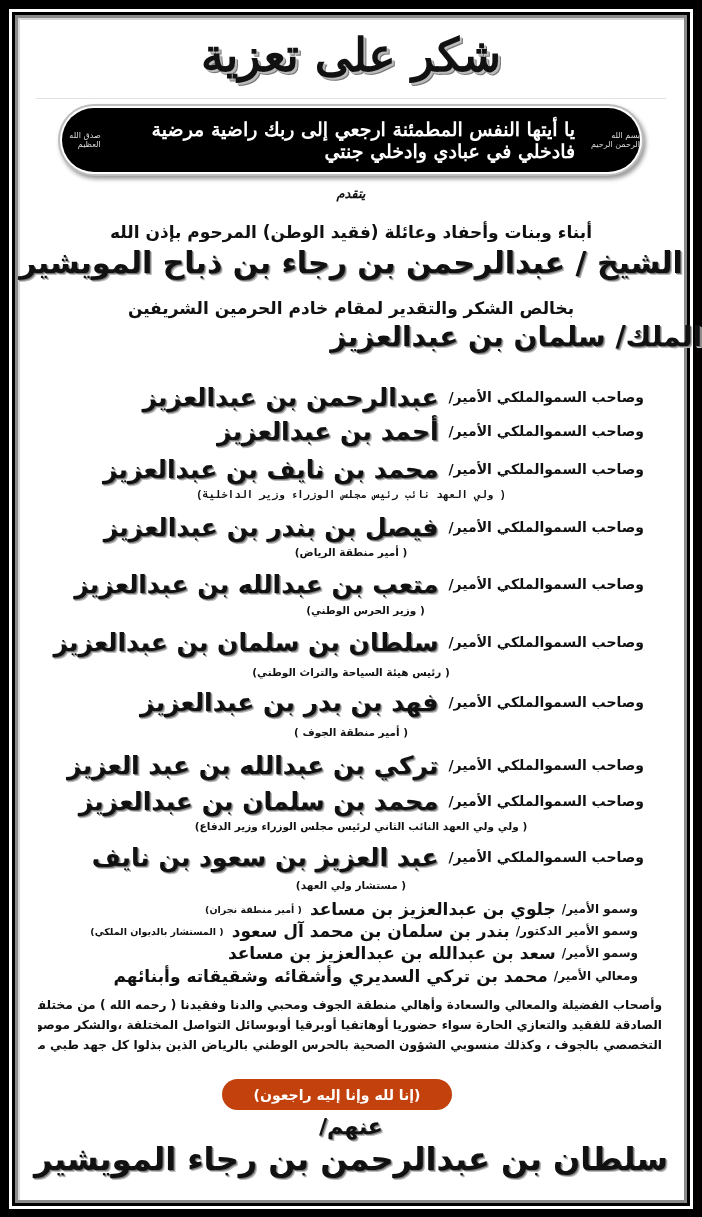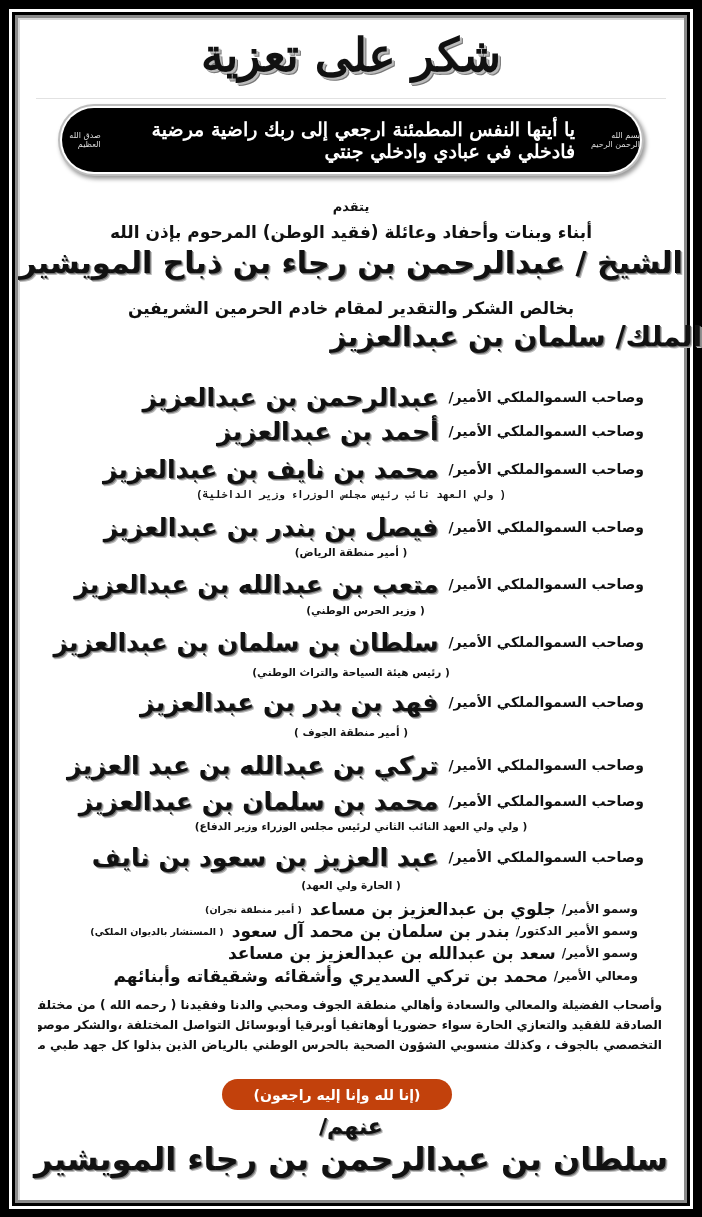--- a/index.html
+++ b/index.html
@@ -87,21 +87,21 @@
 
   <div class="center title">شكر على تعزية</div>
   <div class="divider"></div>
 
   <div class="banner">
     <span class="small">بسم الله الرحمن الرحيم</span>
     <span class="verse">يا أيتها النفس المطمئنة ارجعي إلى ربك راضية مرضية فادخلي في عبادي وادخلي جنتي</span>
     <span class="small">صدق الله العظيم</span>
   </div>
 
-  <div class="center t-small" style="top:199px;">يتقدم</div>
+  <div class="center t-small" style="top:186px;font-style:italic;">يتقدم</div>
   <div class="center t-med" style="top:222px;">أبناء وبنات وأحفاد وعائلة (فقيد الوطن) المرحوم بإذن الله</div>
   <div class="center t-big" style="top:245px; font-size:30px;">الشيخ / عبدالرحمن بن رجاء بن ذباح المويشير</div>
   <div class="center t-med" style="top:298px;">بخالص الشكر والتقدير لمقام خادم الحرمين الشريفين</div>
   <div class="center t-big" style="top:320px; font-size:28px; letter-spacing:3px;text-align:right;">الملك/ سلمان بن عبدالعزيز</div>
 
   <div class="prince-row" style="top:380px;">
     <span class="prince-prefix">وصاحب السموالملكي الأمير/</span>
     <span class="prince-name">عبدالرحمن بن عبدالعزيز</span>
   </div>
   <div class="prince-row" style="top:414px;">
@@ -145,21 +145,21 @@
   <div class="prince-row" style="top:784px;">
     <span class="prince-prefix">وصاحب السموالملكي الأمير/</span>
     <span class="prince-name">محمد بن سلمان بن عبدالعزيز</span>
   </div>
   <div class="prince-note" style="top:820px;padding-left:20px;">( ولي ولي العهد النائب الثاني لرئيس مجلس الوزراء وزير الدفاع)</div>
 
   <div class="prince-row" style="top:840px;">
     <span class="prince-prefix">وصاحب السموالملكي الأمير/</span>
     <span class="prince-name">عبد العزيز بن سعود بن نايف</span>
   </div>
-  <div class="prince-note" style="top:879px;">( الحارة ولي العهد)</div>
+  <div class="prince-note" style="top:879px;">( مستشار ولي العهد)</div>
 
   <div class="minor-row" style="top:898px;">
     <span class="minor-prefix">وسمو الأمير/</span>
     <span class="minor-name">جلوي بن عبدالعزيز بن مساعد</span>
     <span class="minor-note">( أمير منطقة نجران)</span>
   </div>
   <div class="minor-row" style="top:920px;">
     <span class="minor-prefix">وسمو الأمير الدكتور/</span>
     <span class="minor-name">بندر بن سلمان بن محمد آل سعود</span>
     <span class="minor-note">( المستشار بالديوان الملكي)</span>

